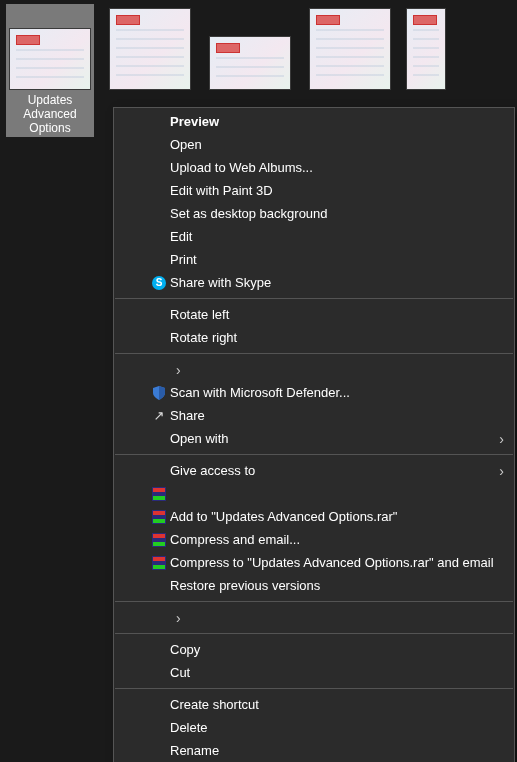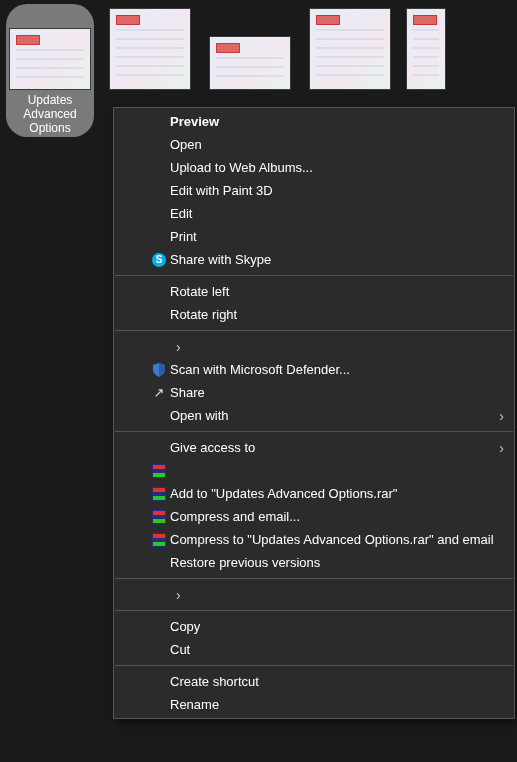--- a/index.html
+++ b/index.html
@@ -22,21 +22,20 @@
   }
   .thumb {
     width: 88px;
     display: flex;
     flex-direction: column;
     align-items: center;
     padding: 2px;
   }
   .thumb.selected {
     background: #7a7a7a;
-    border-radius: 21px;
   }
   .thumb .img {
     width: 82px;
     height: 62px;
     background: linear-gradient(135deg,#e6edf5 0%, #f3e8f0 60%, #e8f3ed 100%);
     border: 1px solid #3a3a3a;
     position: relative;
     margin-top: 22px;
   }
   .thumb.selected .img { margin-top: 22px; }
@@ -151,20 +150,24 @@
   <div class="mi">
     <span class="icon-slot"></span>
     <span class="label">Upload to Web Albums...</span>
   </div>
   <div class="mi">
     <span class="icon-slot"></span>
     <span class="label">Edit with Paint 3D</span>
   </div>
   <div class="mi">
     <span class="icon-slot"></span>
+    <span class="label">Set as desktop background</span>
+  </div>
+  <div class="mi">
+    <span class="icon-slot"></span>
     <span class="label">Edit</span>
   </div>
   <div class="mi">
     <span class="icon-slot"></span>
     <span class="label">Print</span>
   </div>
   <div class="mi">
     <span class="icon-slot">
         <span class="skype">S</span>
       </span>
@@ -263,16 +266,20 @@
   </div>
 
   <div class="sep"></div>
 
   <div class="mi">
     <span class="icon-slot"></span>
     <span class="label">Create shortcut</span>
   </div>
   <div class="mi">
     <span class="icon-slot"></span>
+    <span class="label">Delete</span>
+  </div>
+  <div class="mi">
+    <span class="icon-slot"></span>
     <span class="label">Rename</span>
   </div>
 
 </div>
 
 </body></html>

